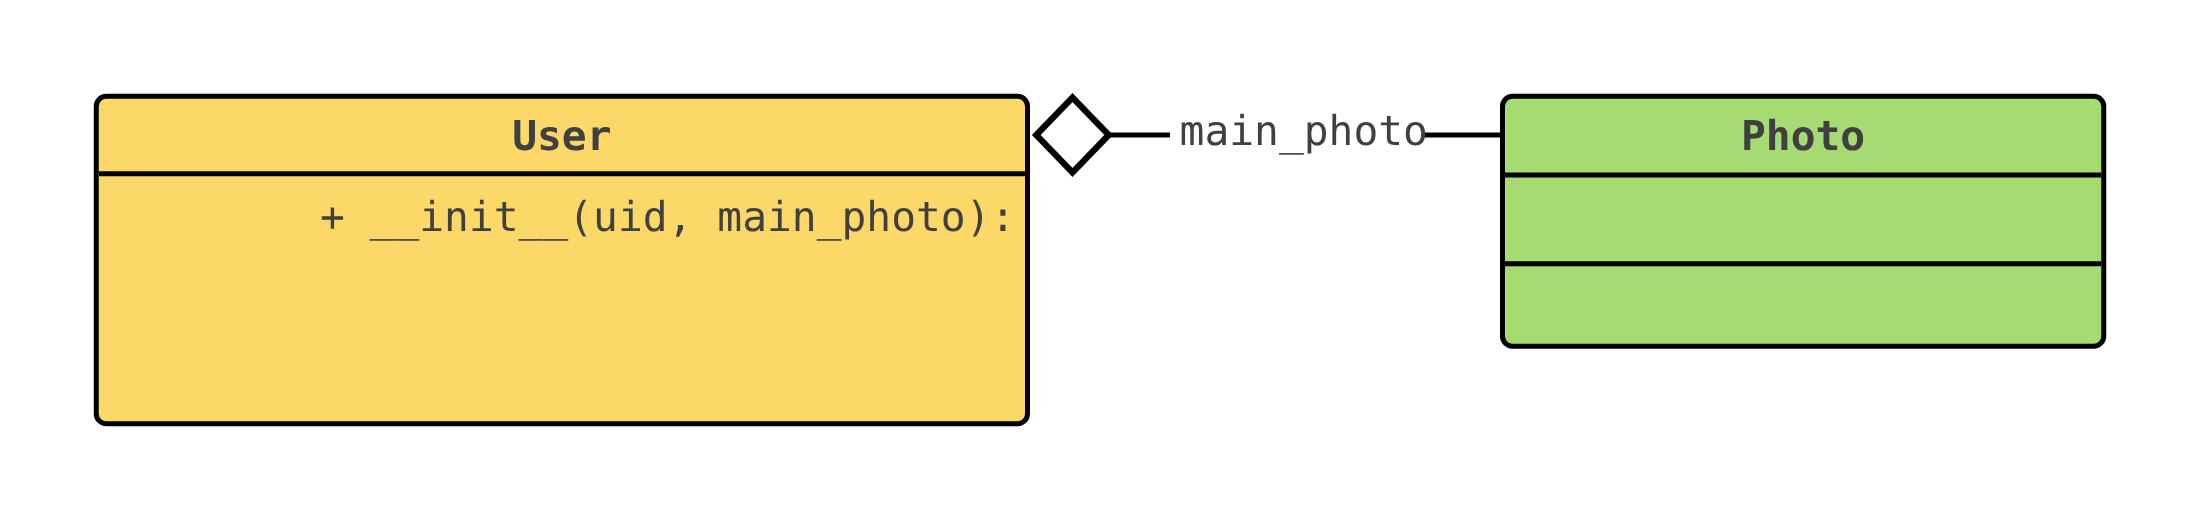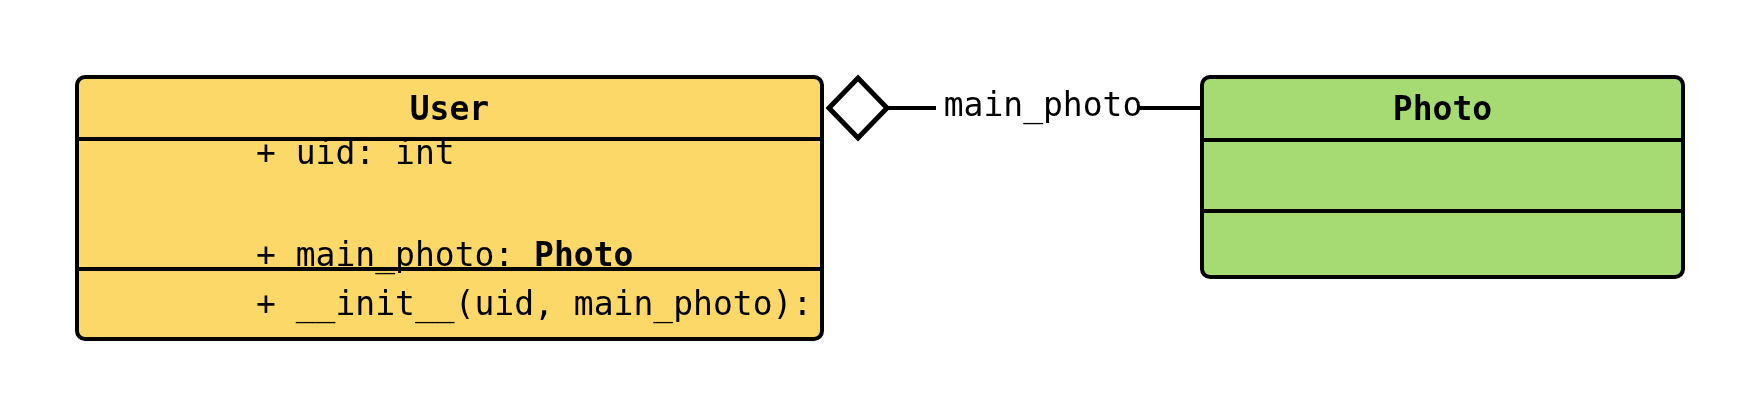--- a/index.html
+++ b/index.html
@@ -6,21 +6,21 @@
     margin: 0;
     padding: 0;
     background: #ffffff;
   }
   .canvas {
     position: relative;
     width: 1763px;
     height: 420px;
     background: #ffffff;
     font-family: "DejaVu Sans Mono", "Liberation Mono", monospace;
-    color: #000000;
+    color: #404040;
     overflow: hidden;
   }
   .class-box {
     position: absolute;
     box-sizing: border-box;
     border: 4px solid #000000;
     border-radius: 10px;
     overflow: hidden;
     display: flex;
     flex-direction: column;
@@ -79,28 +79,20 @@
 </style>
 </head>
 <body>
 
 <div class="canvas">
 
   <div class="class-box user" style="background-color: rgb(251, 216, 104);">
     <div class="sec header">
       <span>User</span>
     </div>
-    <div class="sec attrs divided">
-      <div class="line">
-        <span>+ uid: int</span>
-      </div>
-      <div class="line">
-        <span>+ main_photo: </span><span class="b">Photo</span>
-      </div>
-    </div>
     <div class="sec methods divided">
       <div class="line">
         <span>+ __init__(uid, main_photo): None</span>
       </div>
     </div>
   </div>
 
   <div class="class-box photo" style="background-color: rgb(166, 219, 116);">
     <div class="sec header">
       <span>Photo</span>

